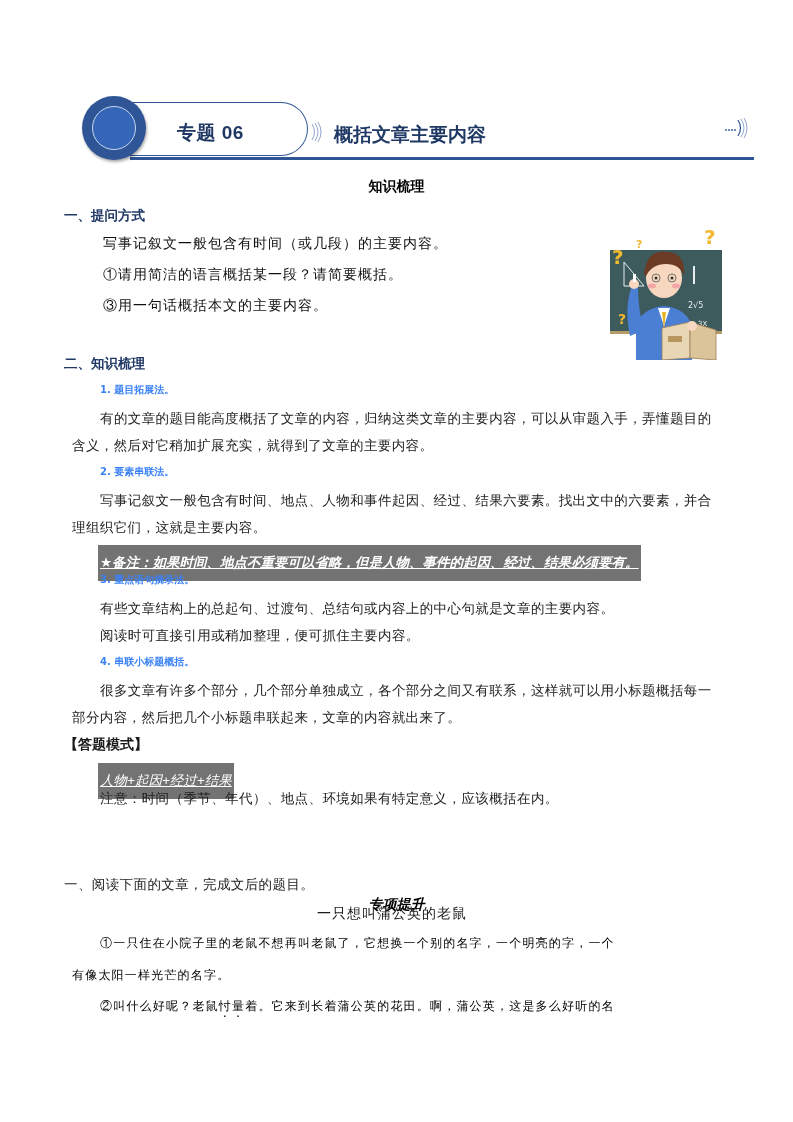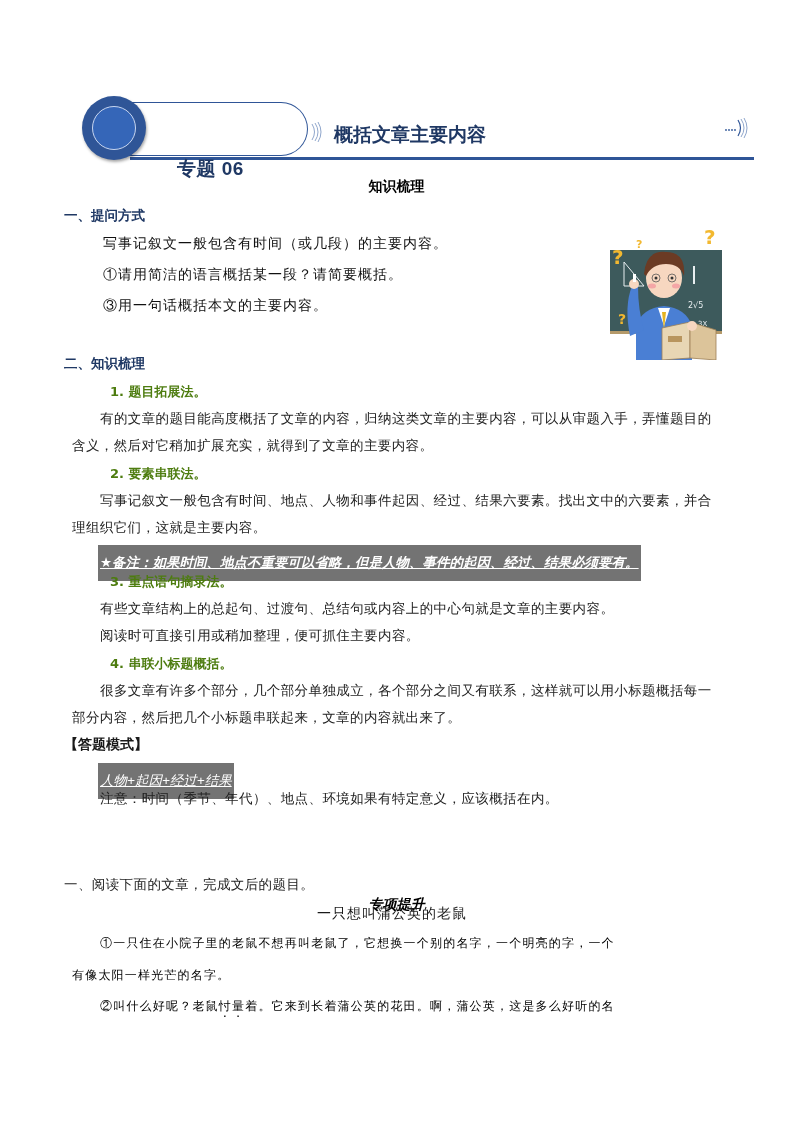--- a/index.html
+++ b/index.html
@@ -16,34 +16,34 @@
   .banner .disc {
     position: absolute; left: 0; top: 0; width: 64px; height: 64px; border-radius: 50%;
     background: #2f5597; box-shadow: 1px 2px 3px rgba(0,0,0,0.35);
   }
   .banner .disc .inner {
     position: absolute; left: 10px; top: 10px; width: 44px; height: 44px; border-radius: 50%;
     background: #3566b8; border: 1px solid #c8d6f0;
   }
   .banner .topic-no {
     position: absolute; left: 95px; top: 24px; font-size: 19px; font-weight: bold; color: #1f3864;
-    letter-spacing: 0.5px; font-family: "Liberation Sans", "DejaVu Sans", sans-serif; margin-top: 36px;
+    letter-spacing: 0.5px; font-family: "Liberation Sans", "DejaVu Sans", sans-serif;
   }
   .banner .waves { position: absolute; left: 228px; top: 26px; width: 14px; height: 20px; }
   .banner .waves-right { position: absolute; left: 640px; top: 22px; width: 30px; height: 20px; }
   .banner .topic-title {
     position: absolute; left: 252px; top: 26px; font-size: 19px; font-weight: bold; color: #1f3864;
   }
 
   
   .abs { position: absolute; white-space: nowrap; }
   .center-title { position: absolute; left: 0; width: 793px; text-align: center; font-size: 14px; font-weight: bold; color: #000; }
   .sec-head { font-size: 13.5px; font-weight: bold; color: #1f3864; }
   .q-item { font-size: 14px; font-family: "DejaVu Serif", "Liberation Serif", serif; color: #111; letter-spacing: 1px; }
-  .sub-head { font-size: 13px; font-weight: bold; color: #4d7c0f; margin-left: 10px; }
+  .sub-head { font-size: 10px; font-weight: bold; color: #3b82f6; }
   .body-text { font-size: 13.5px; font-family: "Liberation Serif", "DejaVu Serif", serif; color: #222; letter-spacing: 0.4px; }
   .highlight {
     background: #737373; color: #ffffff; font-size: 13.5px; font-weight: bold;
     text-decoration: underline; padding: 9px 2px; font-family: "Liberation Sans", "DejaVu Sans", sans-serif; font-style: italic;
   }
   .story-text { font-size: 12px; font-family: Liberation Sans, sans-serif; color: #000000; letter-spacing: 1.2px; }
   .em-dot { position: relative; }
   .em-dot::after { content: "·"; position: absolute; left: 50%; bottom: -10px; transform: translateX(-50%); font-size: 14px; }
 
   

